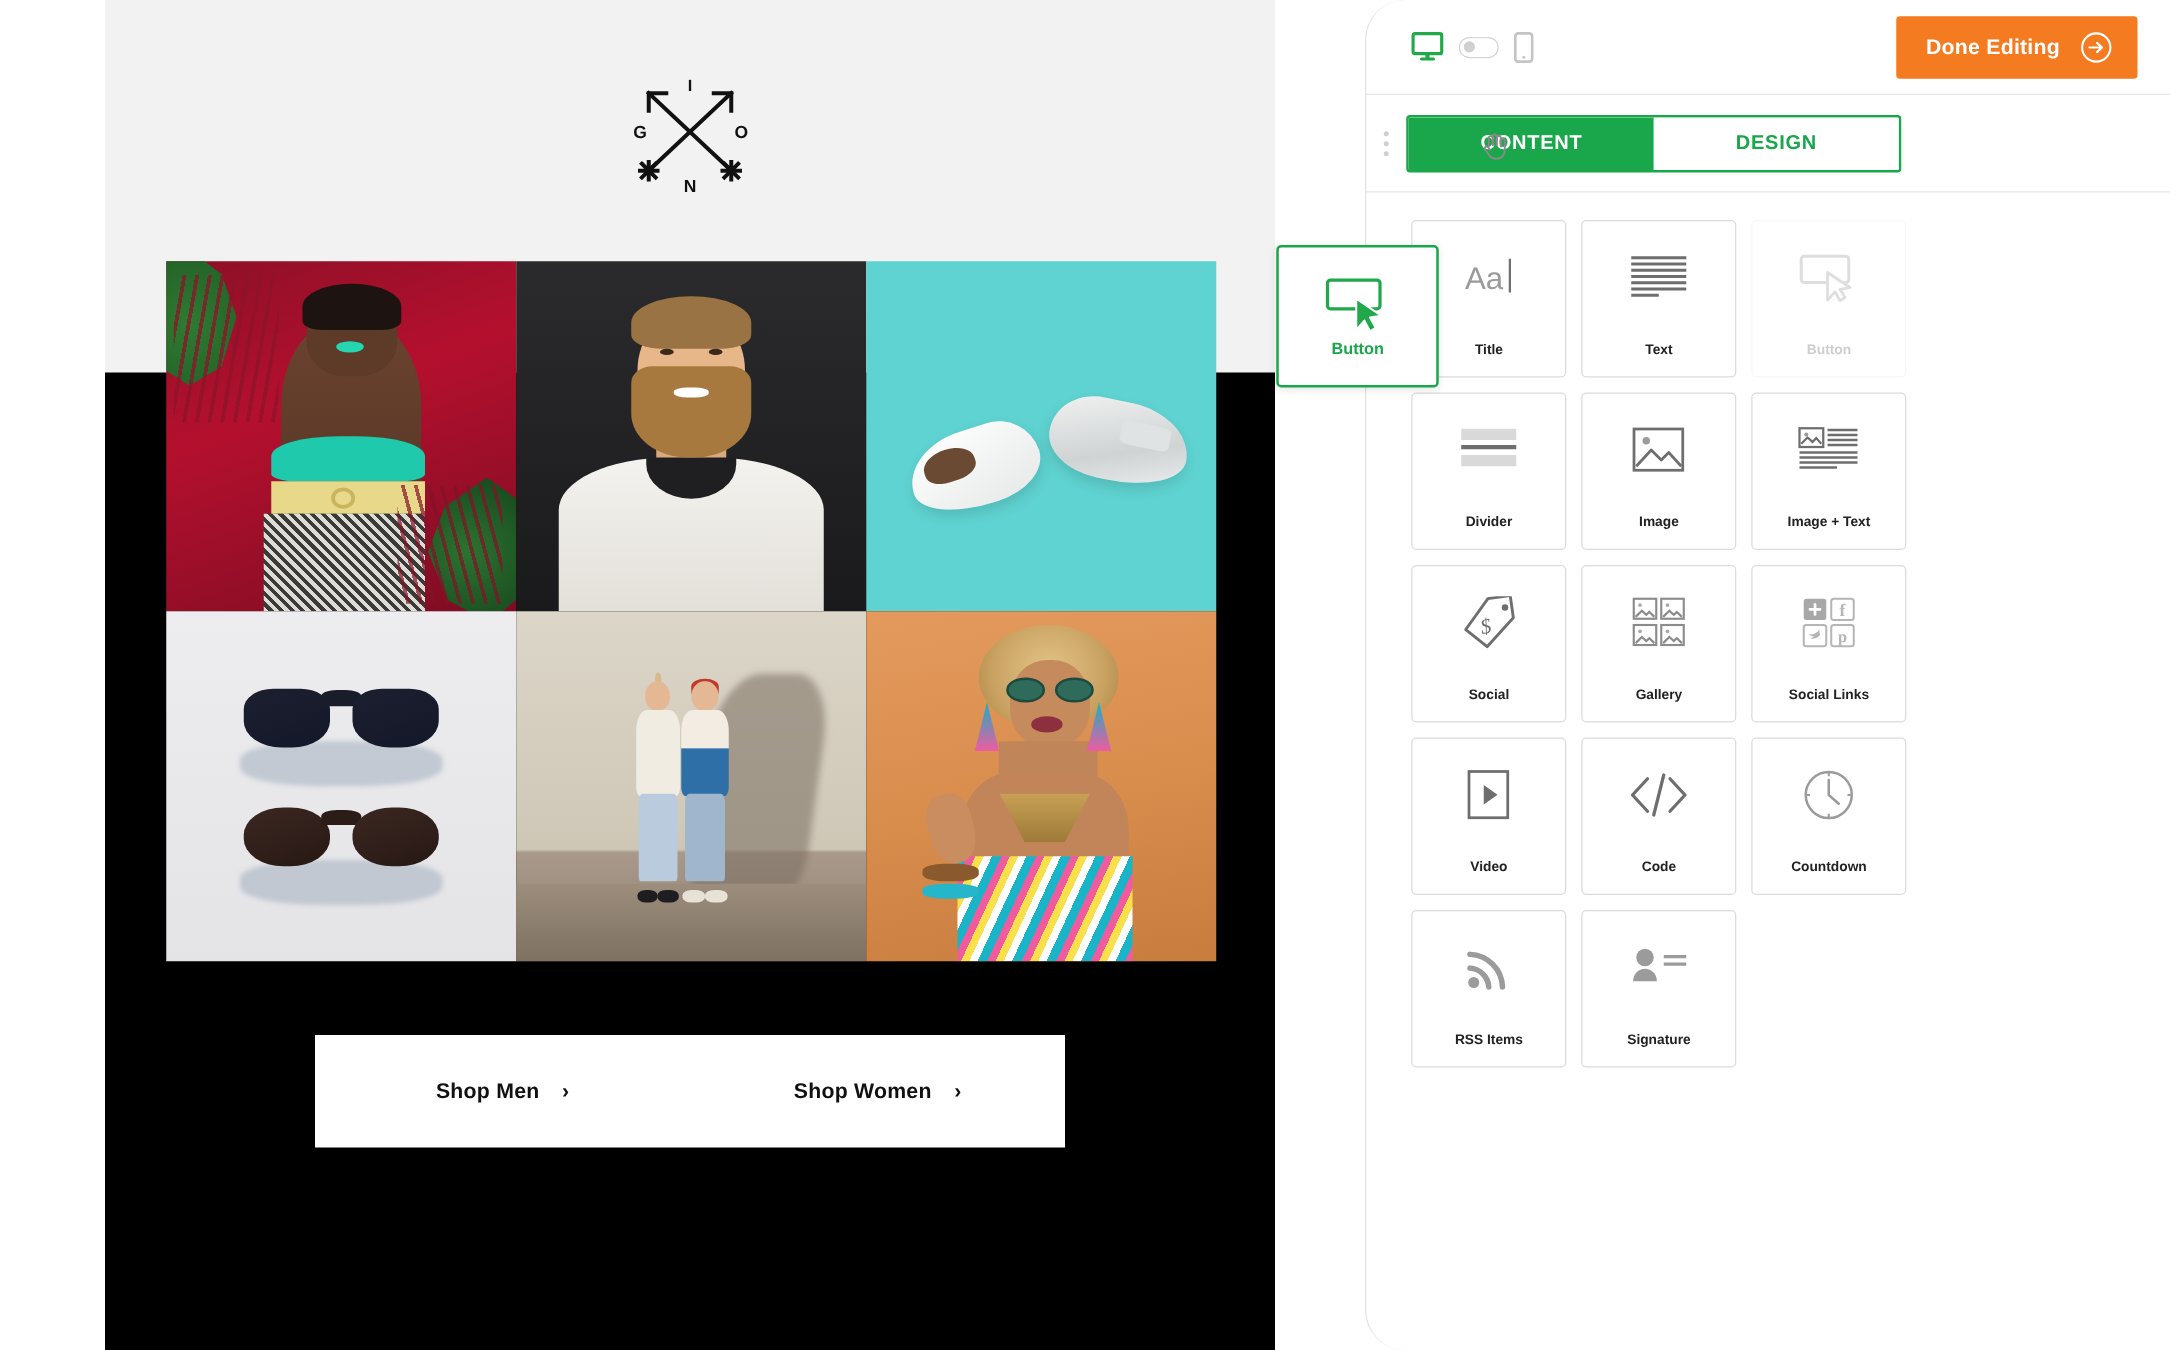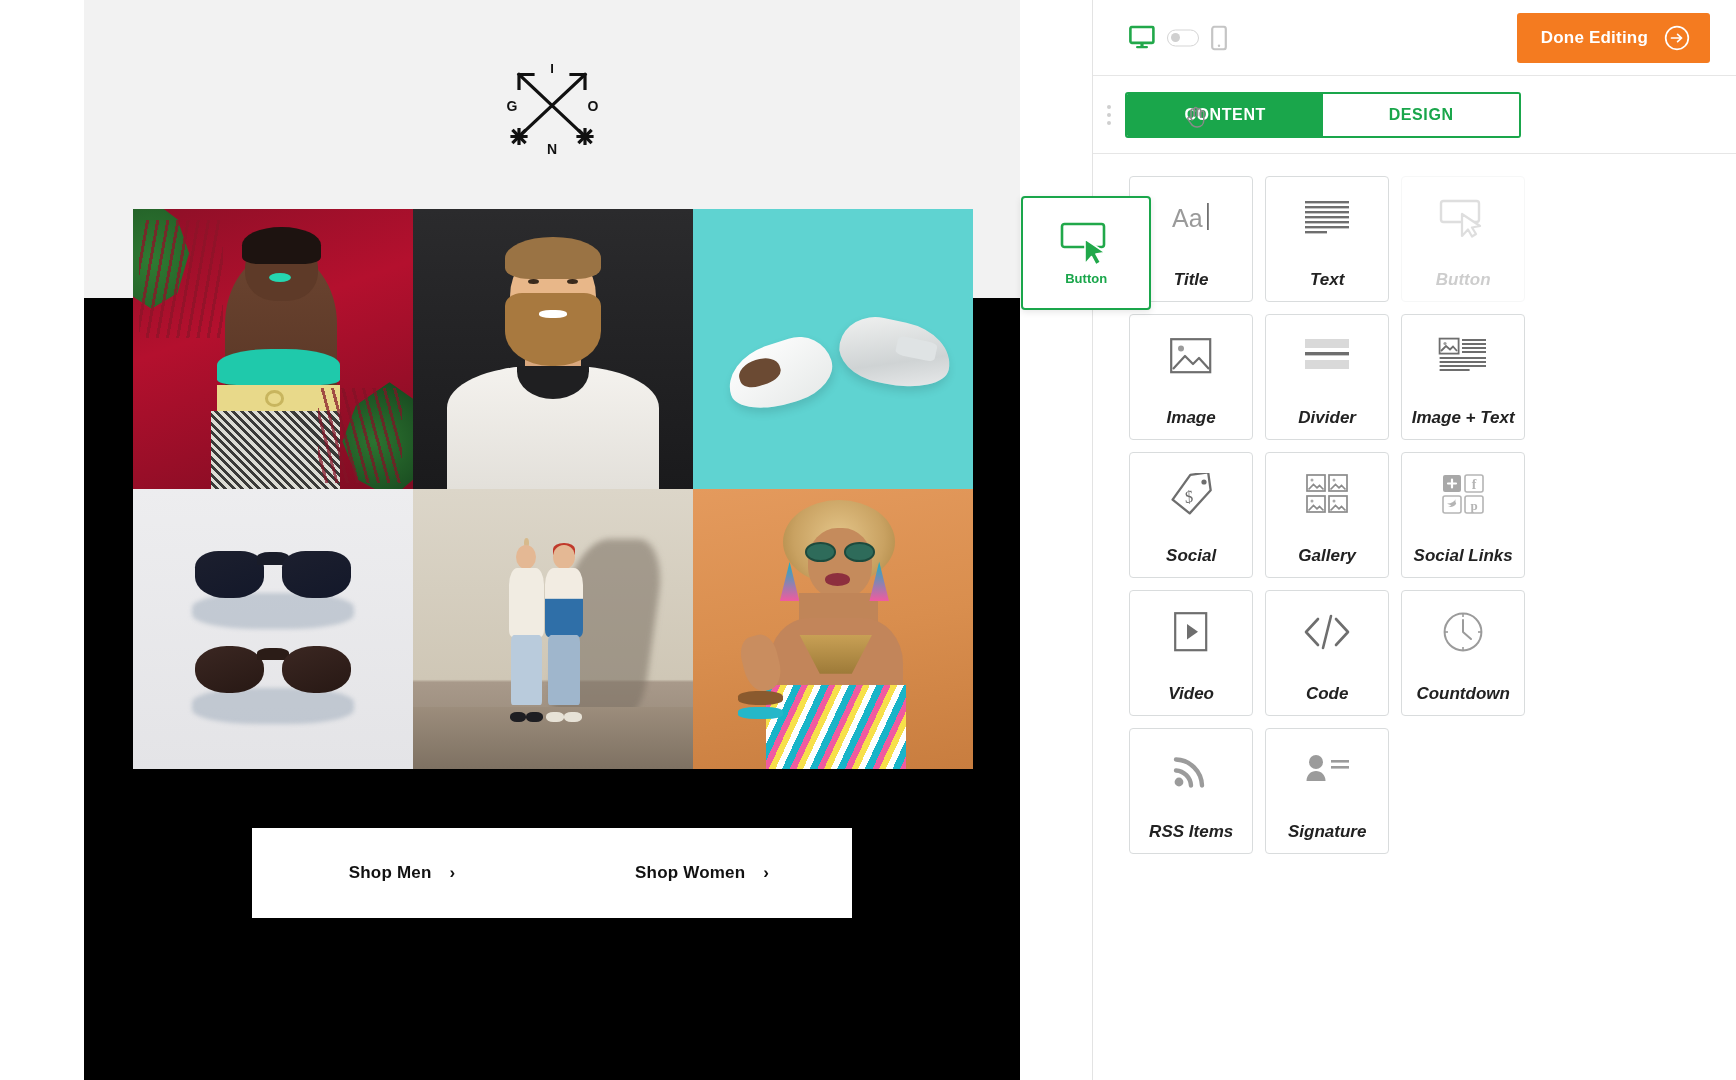--- a/index.html
+++ b/index.html
@@ -209,20 +209,21 @@
   }
   .cta-label { font-size: 17px; font-weight: 700; color: #111; letter-spacing: .2px; }
   .cta-chev { font-size: 17px; font-weight: 700; color: #111; }
 
   
   .panel {
     position: relative;
     width: 652px; height: 1080px;
     background: #ffffff;
     border-left: 1px solid #e3e3e3;
+    border-radius: 32px;
   }
   .panel-top {
     position: relative; height: 76px;
     border-bottom: 1px solid #e6e6e6;
     display: flex; align-items: center;
   }
   .device-toggles {
     position: absolute; left: 36px; top: 50%; transform: translateY(-50%);
     display: flex; align-items: center; gap: 12px;
   }
@@ -270,21 +271,21 @@
     display: grid; grid-template-columns: repeat(3, 124px);
     gap: 12px;
   }
   .block {
     width: 124px; height: 126px;
     border: 1px solid #d9dcdd; border-radius: 4px;
     background: #ffffff; cursor: pointer;
     display: flex; flex-direction: column; align-items: center; justify-content: center;
   }
   .block .ic { height: 60px; display:flex; align-items:center; }
-  .block .nm { font-size: 17px; font-weight: 700; color: #222; margin-top: 22px; font-style: italic; }
+  .block .nm { font-size: 11px; font-weight: 700; color: #222; margin-top: 22px; }
   .block.dim { opacity: .22; }
   .block.dim .nm { color: #222; }
 
   
   .drag-tile {
     position: absolute; left: -72px; top: 196px;
     width: 130px; height: 114px;
     background: #ffffff; border: 2px solid #1aa64b; border-radius: 4px;
     display: flex; flex-direction: column; align-items: center; justify-content: center;
     box-shadow: 0 2px 7px rgba(0,0,0,.10);
@@ -517,38 +518,38 @@
           <svg width="52" height="40" viewBox="0 0 52 40">
             <rect x="4" y="3" width="38" height="21" rx="2.5" fill="none" stroke="#6e6e6e" stroke-width="2.4"></rect>
             <path d="M25 16 L25 38 L31 31.5 L35 38.5 L39 36 L35 29.5 L43 28 Z" fill="#fff" stroke="#6e6e6e" stroke-width="2.2" stroke-linejoin="round"></path>
           </svg>
         </span>
         <span class="nm">Button</span>
       </div>
 
       <div class="block">
         <span class="ic">
+          <svg width="48" height="38" viewBox="0 0 48 38">
+            <rect x="2" y="2" width="44" height="9" fill="#d9d9d9"></rect>
+            <rect x="2" y="15" width="44" height="3.4" fill="#6e6e6e"></rect>
+            <rect x="2" y="23" width="44" height="9" fill="#d9d9d9"></rect>
+          </svg>
+        </span>
+        <span class="nm">Divider</span>
+      </div>
+
+      <div class="block">
+        <span class="ic">
           <svg width="44" height="38" viewBox="0 0 44 38">
             <rect x="2.2" y="2.2" width="39" height="33" fill="none" stroke="#6e6e6e" stroke-width="2.2"></rect>
             <circle cx="12" cy="11.5" r="3" fill="#9b9b9b"></circle>
             <path d="M4 32 L16 19 L24 27 L30 21 L40 32" fill="none" stroke="#6e6e6e" stroke-width="2.2" stroke-linejoin="round"></path>
           </svg>
         </span>
         <span class="nm">Image</span>
-      </div>
-
-      <div class="block">
-        <span class="ic">
-          <svg width="48" height="38" viewBox="0 0 48 38">
-            <rect x="2" y="2" width="44" height="9" fill="#d9d9d9"></rect>
-            <rect x="2" y="15" width="44" height="3.4" fill="#6e6e6e"></rect>
-            <rect x="2" y="23" width="44" height="9" fill="#d9d9d9"></rect>
-          </svg>
-        </span>
-        <span class="nm">Divider</span>
       </div>
 
       <div class="block">
         <span class="ic">
           <svg width="50" height="38" viewBox="0 0 50 38">
             <rect x="1.6" y="1.6" width="19" height="15" fill="none" stroke="#6e6e6e" stroke-width="1.8"></rect>
             <circle cx="7" cy="6.5" r="1.6" fill="#9b9b9b"></circle>
             <path d="M3 14 L8 9 L12 12.5 L15 9.5 L19 14" fill="none" stroke="#6e6e6e" stroke-width="1.8"></path>
             <g fill="#6e6e6e">
               <rect x="24" y="2" width="24" height="2"></rect>

